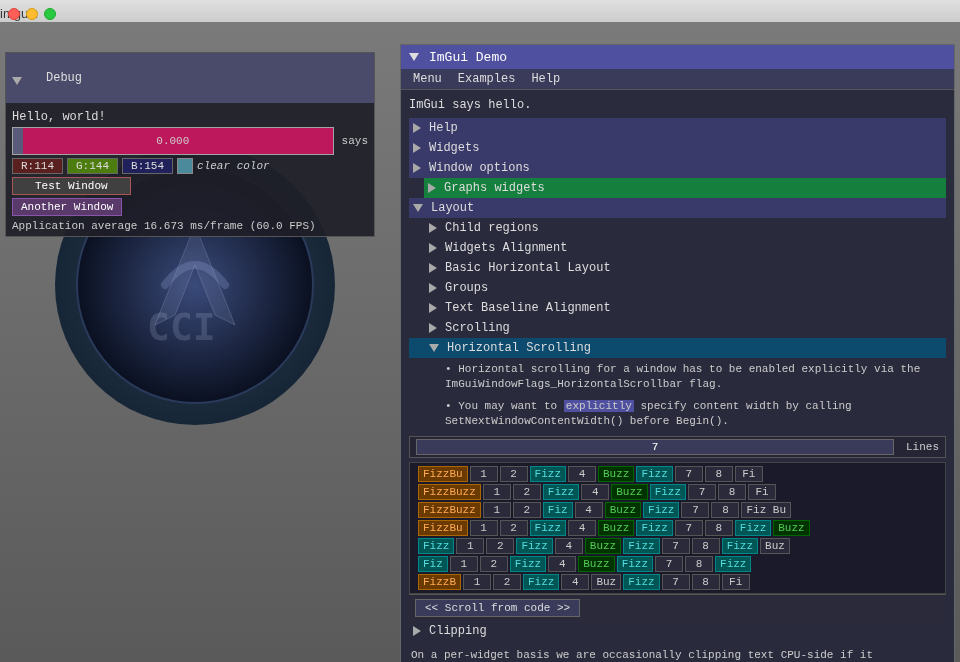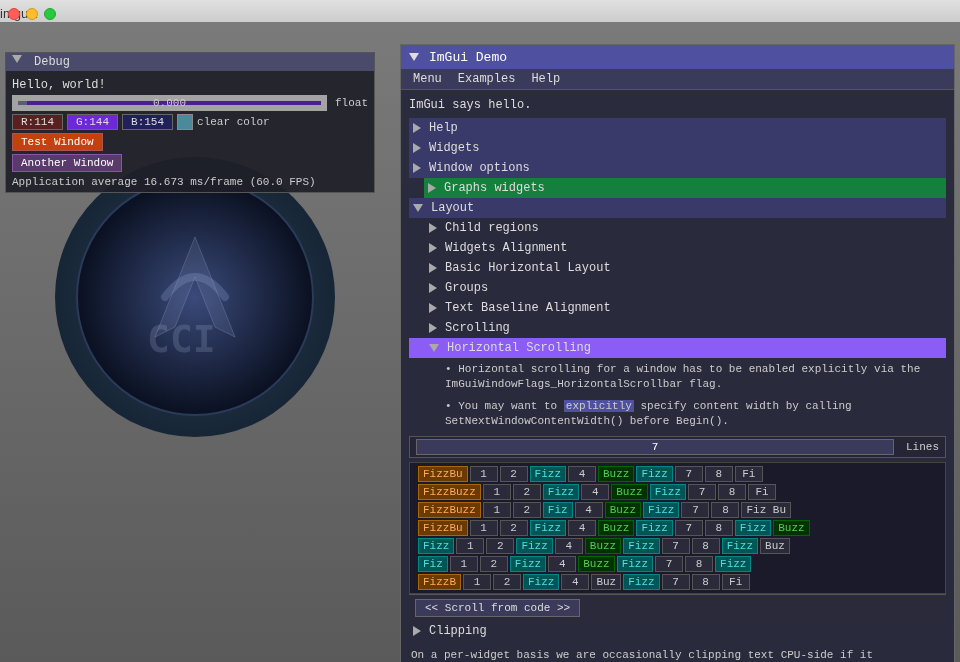--- a/index.html
+++ b/index.html
@@ -61,41 +61,41 @@
       position: absolute;
       top: 30px;
       left: 5px;
       width: 370px;
       background: rgba(30, 30, 40, 0.92);
       border: 1px solid #555;
       color: #ddd;
     }
     .debug-titlebar {
       background: #4a4a6a;
-      padding: 2px 6px;
-      display: flex;
-      align-items: flex-start;
-      gap: 8px;
+      padding: 18px 6px;
+      display: flex;
+      align-items: flex-end;
+      gap: 20px;
       font-size: 12px;
       color: #ddd;
     }
     .debug-content {
       padding: 4px 6px;
     }
     .debug-row {
       margin: 3px 0;
       display: flex;
       align-items: center;
       gap: 4px;
     }
     .slider-track {
       flex: 1;
-      height: 16px;
-      background: #4c1d95;
-      border: 6px solid #a3a3a3;
+      height: 28px;
+      background: #be185d;
+      border: 1px solid #a3a3a3;
       position: relative;
       display: flex;
       align-items: center;
       justify-content: center;
     }
     .slider-fill {
       position: absolute;
       left: 0;
       top: 0;
       height: 100%;
@@ -107,34 +107,34 @@
       z-index: 1;
       font-size: 11px;
       color: #ccc;
     }
     .color-box {
       padding: 1px 8px;
       border: 1px solid #666;
       font-size: 11px;
     }
     .color-r { background: #5a2020; color: #ddd; }
-    .color-g { background: #6d28d9; color: #ddd; }
+    .color-g { background: #4d7c0f; color: #ddd; }
     .color-b { background: #20205a; color: #ddd; }
     .color-swatch {
       width: 16px;
       height: 16px;
       background: #4a8a9a;
       border: 1px solid #888;
     }
-    .clear-color-label { color: #ccc; font-size: 11px; }
+    .clear-color-label { color: #ccc; font-size: 11px; font-style: italic; }
     .btn-test-window {
-      background: #c2410c;
+      background: #404040;
       color: #fff;
       border: 1px solid #aa5555;
-      padding: 2px 8px;
+      padding: 2px 22px;
       font-size: 11px;
       cursor: pointer;
       font-family: 'Courier New', monospace;
     }
     .btn-another-window {
       background: #5a3a6a;
       color: #fff;
       border: 1px solid #8855aa;
       padding: 2px 8px;
       font-size: 11px;
@@ -143,21 +143,21 @@
     }
     .fps-text {
       color: #ccc;
       font-size: 11px;
       margin-top: 4px;
     }
 
     
     .bg-logo {
       position: absolute;
-      top: 100px;
+      top: 88px;
       left: 10px;
       width: 370px;
       height: 350px;
       display: flex;
       align-items: center;
       justify-content: center;
       overflow: hidden;
     }
     .logo-circle {
       width: 280px;
@@ -383,21 +383,21 @@
     </div>
     <div class="debug-content">
       <div class="debug-row">
         <span style="color:#ddd;font-size:12px;">Hello, world!</span>
       </div>
       <div class="debug-row">
         <div class="slider-track" style="flex:1;">
           <div class="slider-fill"></div>
           <span class="slider-label">0.000</span>
         </div>
-        <span style="margin-left:4px;color:#ccc;font-size:11px;">float</span>
+        <span style="margin-left:4px;color:#ccc;font-size:11px;">says</span>
       </div>
       <div class="debug-row">
         <span class="color-box color-r">R:114</span>
         <span class="color-box color-g">G:144</span>
         <span class="color-box color-b">B:154</span>
         <div class="color-swatch"></div>
         <span class="clear-color-label">clear color</span>
       </div>
       <div class="debug-row">
         <button class="btn-test-window">Test Window</button>
@@ -460,21 +460,21 @@
         <span class="tree-label">Groups</span>
       </div>
       <div class="tree-item sub-item">
         <span class="triangle-right"></span>
         <span class="tree-label">Text Baseline Alignment</span>
       </div>
       <div class="tree-item sub-item">
         <span class="triangle-right"></span>
         <span class="tree-label">Scrolling</span>
       </div>
-      <div class="tree-item sub-item" style="background:#8b5cf6;">
+      <div class="tree-item sub-item" style="background:#0c4a6e;">
         <span class="triangle-down"></span>
         <span class="tree-label">Horizontal Scrolling</span>
       </div>
 
       <div class="bullet-item" style="padding-left:36px; font-size:11px; color:#ccc; line-height:1.4; margin:2px 0;">
         <span>Horizontal scrolling for a window has to be enabled explicitly via the ImGuiWindowFlags_HorizontalScrollbar flag.</span>
       </div>
       <div style="padding-left:36px; padding-top:2px; padding-bottom:2px; color:#ccc; font-size:11px; line-height:1.4;">
         <span>• </span><span>You may want to <span class="highlight-text">explicitly</span> specify content width by calling SetNextWindowContentWidth() before Begin().</span>
       </div>

